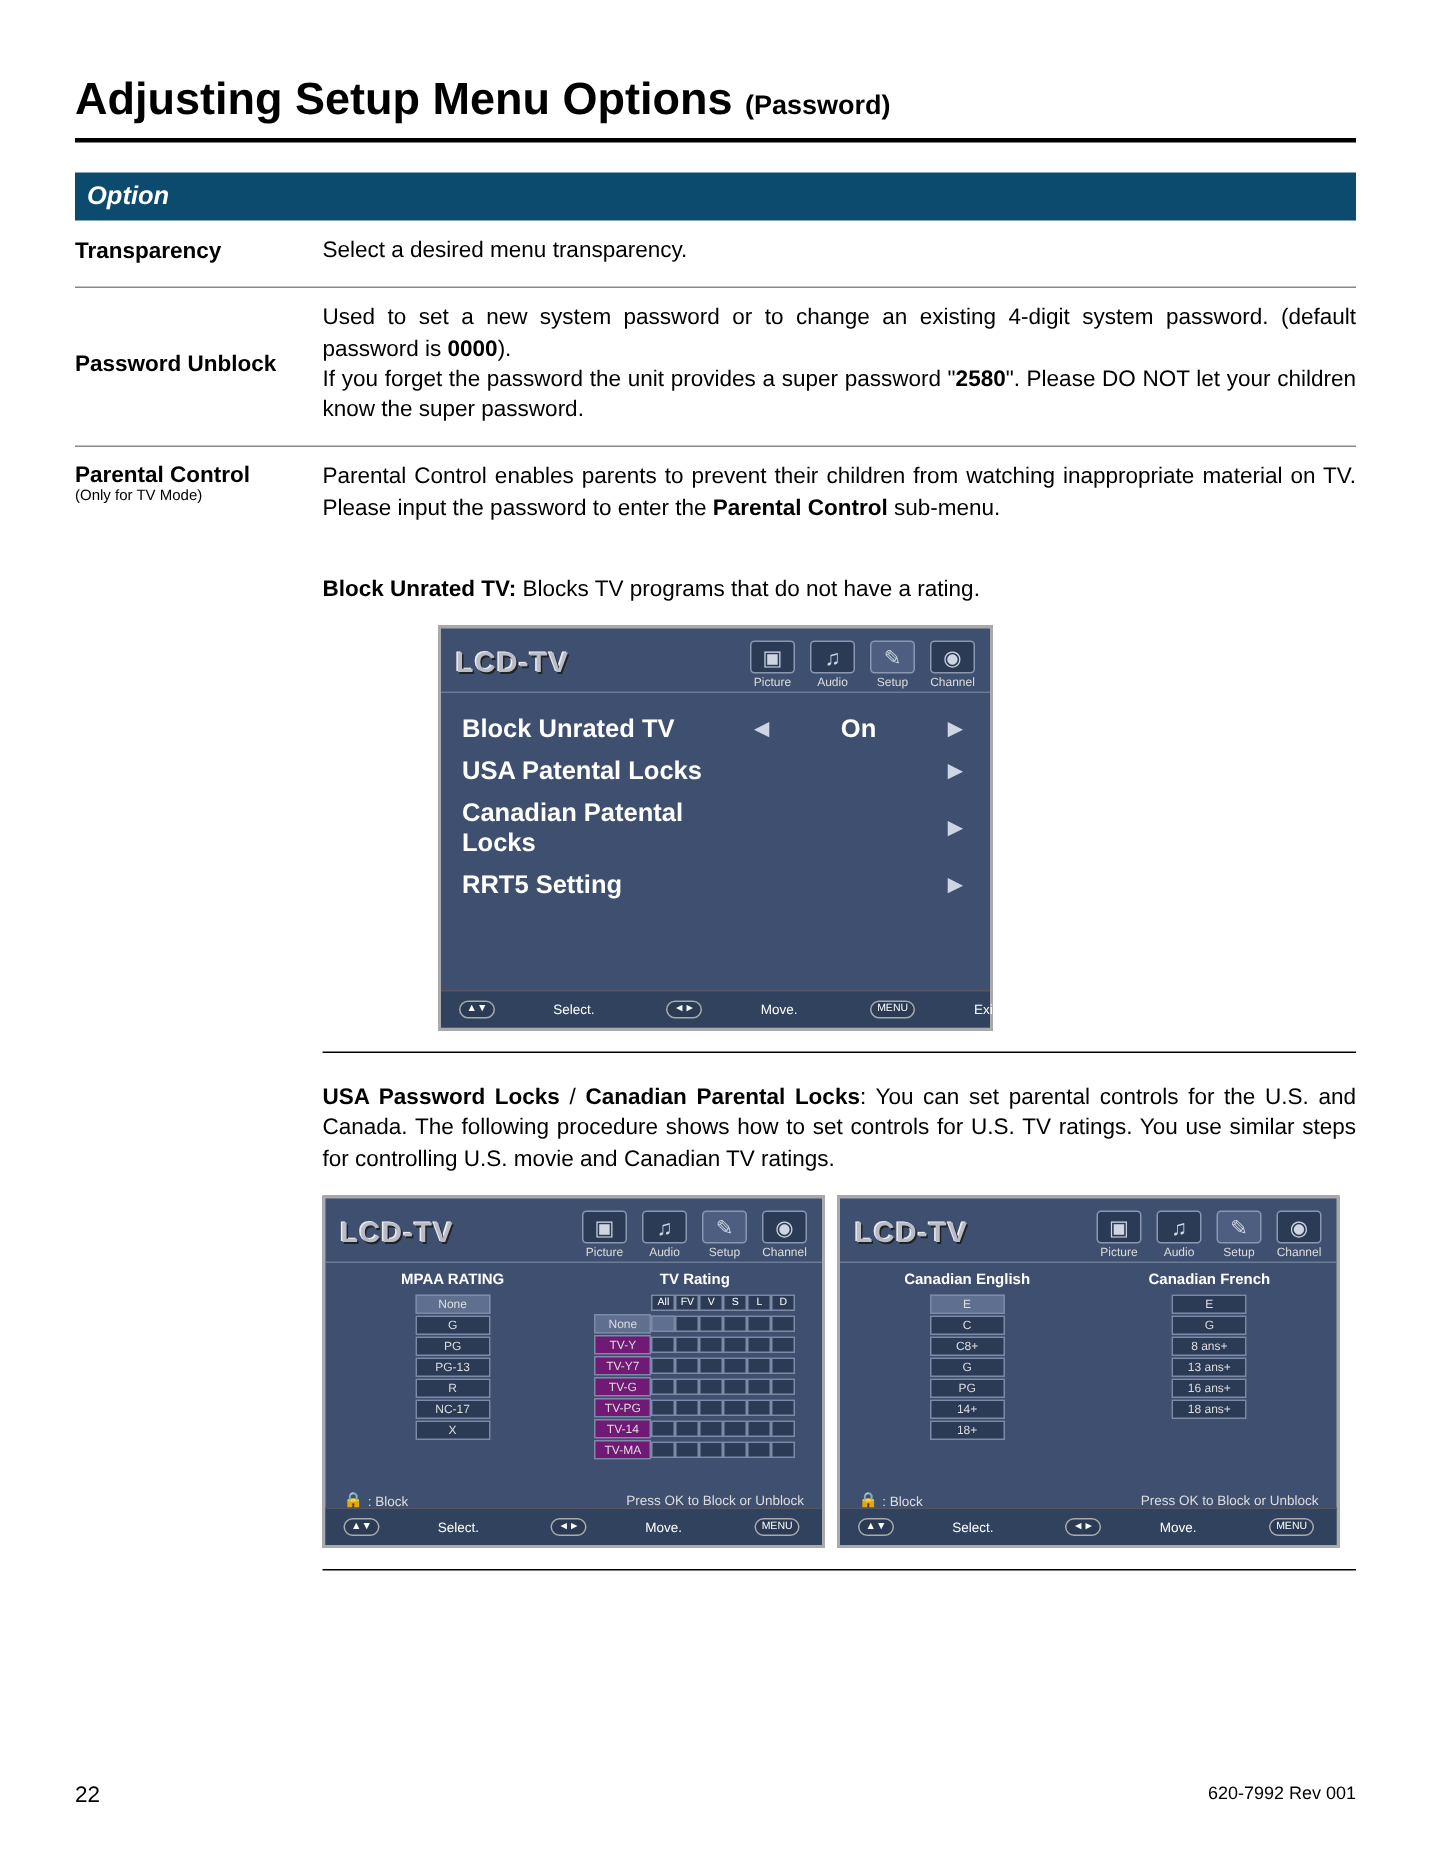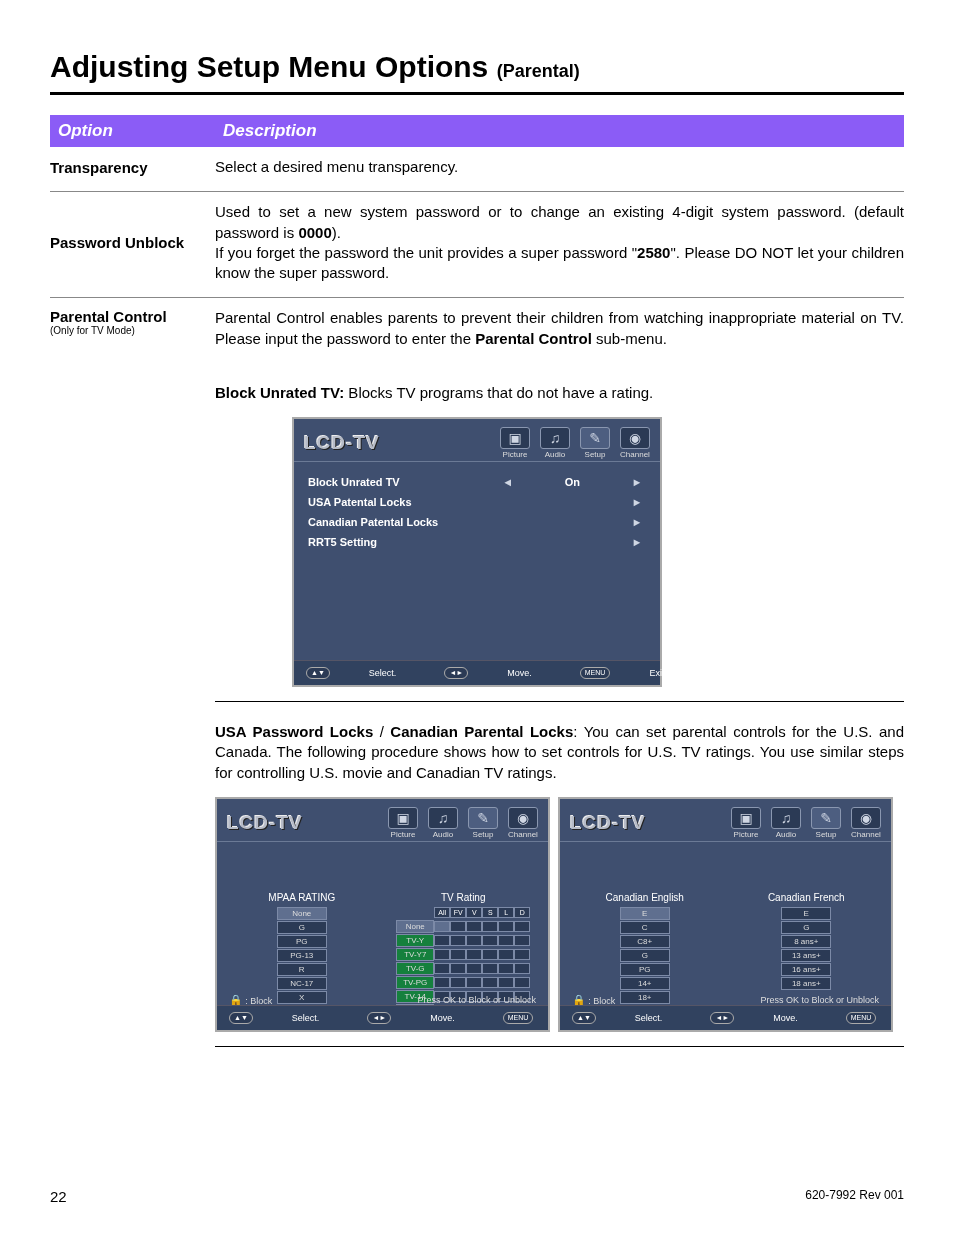--- a/index.html
+++ b/index.html
@@ -7,21 +7,21 @@
     font-family: Arial, Helvetica, sans-serif;
     background: #fff;
     width: 954px;
     height: 1235px;
     padding: 50px 50px 30px 50px;
     position: relative;
     color: #000;
   }
   h1 { font-size: 30px; font-weight: bold; border-bottom: 3px solid #000; padding-bottom: 8px; margin-bottom: 20px; }
   h1 .cont { font-size: 18px; font-weight: bold; }
-  .thead-row { background: #8b5cf6; color: #fff; font-style: italic; font-weight: bold; font-size: 17px; padding: 6px 8px; display: flex; }
+  .thead-row { background: #0c4a6e; color: #fff; font-style: italic; font-weight: bold; font-size: 17px; padding: 6px 8px; display: flex; }
   .thead-row .c1 { width: 165px; }
   .thead-row .c2 { flex: 1; }
   .opt-table { width: 100%; }
   .opt-row { display: flex; border-top: 1px solid #888; padding: 10px 0 14px 0; font-size: 15px; }
   .opt-row:first-of-type { border-top: none; }
   .opt-row .c1 { width: 165px; font-weight: bold; padding-right: 8px; display:flex; align-items:center;}
   .opt-row .c1 .sub { font-weight: normal; font-size: 10px; display:block; }
   .opt-row .c2 { flex: 1; text-align: justify; line-height: 1.35; }
   .section-block { margin-left: 165px; font-size: 15px; line-height: 1.35; text-align: justify; margin-bottom: 14px; margin-top: 20px; }
   .hr-thin { border: none; border-top: 1px solid #000; margin: 14px 0 14px 165px; }
@@ -39,55 +39,54 @@
   .tv-big { width: 370px; height: 270px; margin: 10px auto 0 auto; display:block;}
   .tv-small { width: 335px; height: 235px; }
   .tv-pair { display: flex; gap: 8px; margin-left: 165px; }
   .tv-header { display: flex; align-items: center; padding: 8px 6px 2px 10px; border-bottom: 1px solid #6b7a96; gap: 26px; }
   .tv-logo { font-size: 19px; font-weight: bold; color: #b7bcc8; text-shadow: 1px 1px 0 #222, -1px -1px 0 #eee; letter-spacing: 1px; flex:1;}
   .tv-tabs { display: flex; gap: 2px; }
   .tv-tab { width: 38px; text-align: center; font-size: 8px; line-height: 1; color:#ddd;}
   .tv-tab .ico { width: 30px; height: 22px; background: #2b3a55; border:1px solid #8a97b0; border-radius:3px; display:flex; align-items:center; justify-content:center; margin:0 auto 2px auto; font-size:14px; color:#cfd6e3;}
   .tv-tab.active .ico { background: #4d5e80; }
   .tv-body { padding: 10px 14px; height: 170px; }
-  .tv-item { display: flex; align-items: center; padding: 4px 0; font-size: 11px; font-weight: bold; }
+  .tv-item { display: flex; align-items: center; padding: 4px 0; font-size: 17px; font-weight: bold; }
   .tv-item .label { flex: 1.2; }
   .tv-item .arrow-l, .tv-item .arrow-r { width: 18px; text-align:center; color:#cfd6e3;}
   .tv-item .val { flex: 0.7; text-align: center; }
   .tv-footer { position: absolute; bottom:0; left:0; right:0; background: #31425f; padding: 6px 12px; font-size: 9px; display:flex; align-items:center; border-top:1px solid #556; }
   .tv-footer span { margin-right: 24px; display:inline-flex; align-items:center; gap:15px;}
   .oval { display:inline-block; border:1px solid #aaa; border-radius: 8px; padding: 0 4px; font-size:7px; line-height:10px; background:#2b3a55;}
   .lock-ico { color: #f3a526; font-size: 11px; }
 
   .rating-body { display:flex; gap:8px; padding:6px 8px; font-size:9px;}
   .rating-col { flex:1; text-align:center; }
-  .rating-col .title { font-weight:normal; font-size:10px; margin-bottom:4px; color:#fff;margin-top:44px;}
+  .rating-col .title { font-weight:bold; font-size:10px; margin-bottom:4px; color:#fff;}
   .rating-row-label { display:block; width:50px; margin:0 auto 1px auto; background:#2b3a55; border:1px solid #7c8aa7; font-size:8px; padding:1px 0; color:#ddd;}
   .rating-row-label.sel { background:#5f6f8f; }
   .rating-grid { display:flex; flex-direction:column; align-items:center; gap:1px;}
   .grid-header { display:flex; gap:0; margin:0 auto 1px auto; }
   .grid-header span { width:16px; font-size:7px; border:1px solid #7c8aa7; background:#2b3a55; padding:1px 0;}
   .grid-row { display:flex; gap:0; align-items:center;}
-  .grid-row .lbl { width:38px; font-size:8px; border:1px solid #7c8aa7; background:#15803d; padding:1px 0; color:#ddd; text-align:center;}
+  .grid-row .lbl { width:38px; font-size:8px; border:1px solid #7c8aa7; background:#701a75; padding:1px 0; color:#ddd; text-align:center;}
   .grid-row .lbl.sel { background:#5f6f8f; }
   .grid-row .cell { width:16px; height:11px; border:1px solid #7c8aa7; background:#2b3a55;}
   .rating-footer-row { display:flex; justify-content:space-between; padding:4px 12px; font-size:9px; align-items:center; color:#ddd;}
   .tv-body-small { height:148px; }
 </style>
 </head>
 <body>
 
 <h1>
   <span>Adjusting Setup Menu Options</span>
-  <span class="cont">(Parental)</span>
+  <span class="cont">(Password)</span>
 </h1>
 
 <div class="thead-row">
   <div class="c1">Option</div>
-  <div class="c2">Description</div>
 </div>
 
 <div class="opt-table">
   <div class="opt-row">
     <div class="c1">
         <span>Transparency</span>
       </div>
     <div class="c2">Select a desired menu transparency.</div>
   </div>
 

